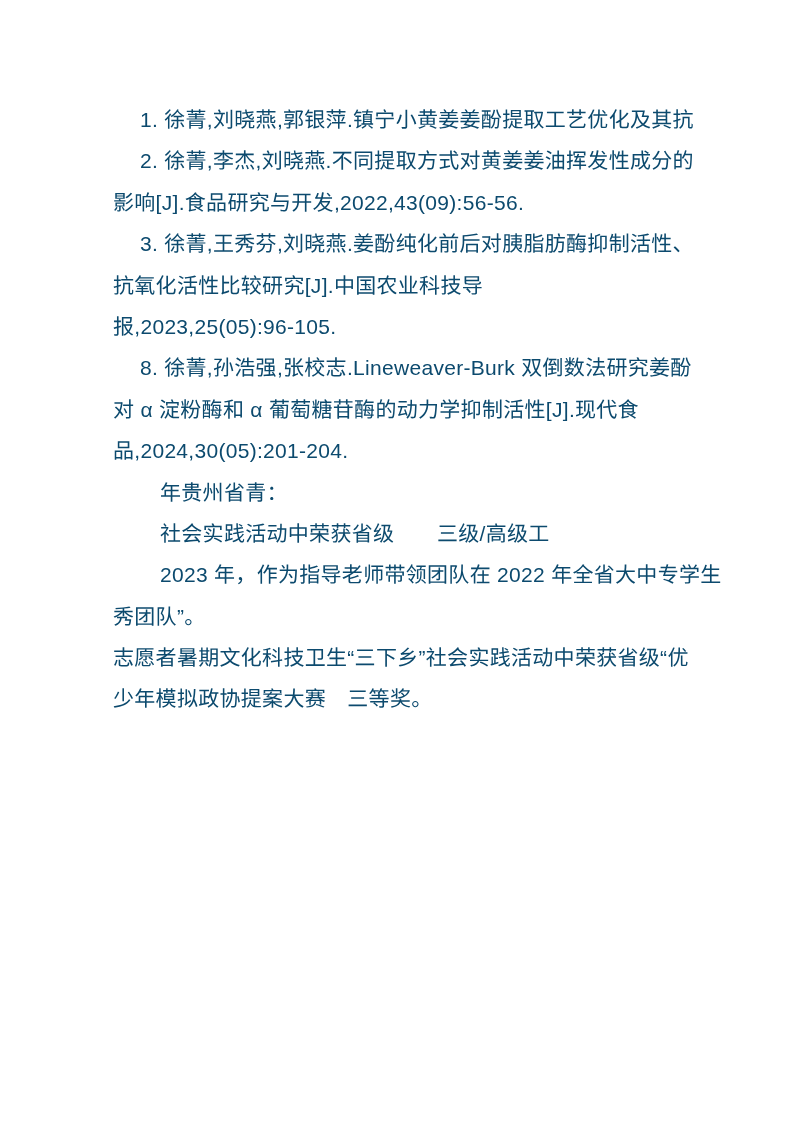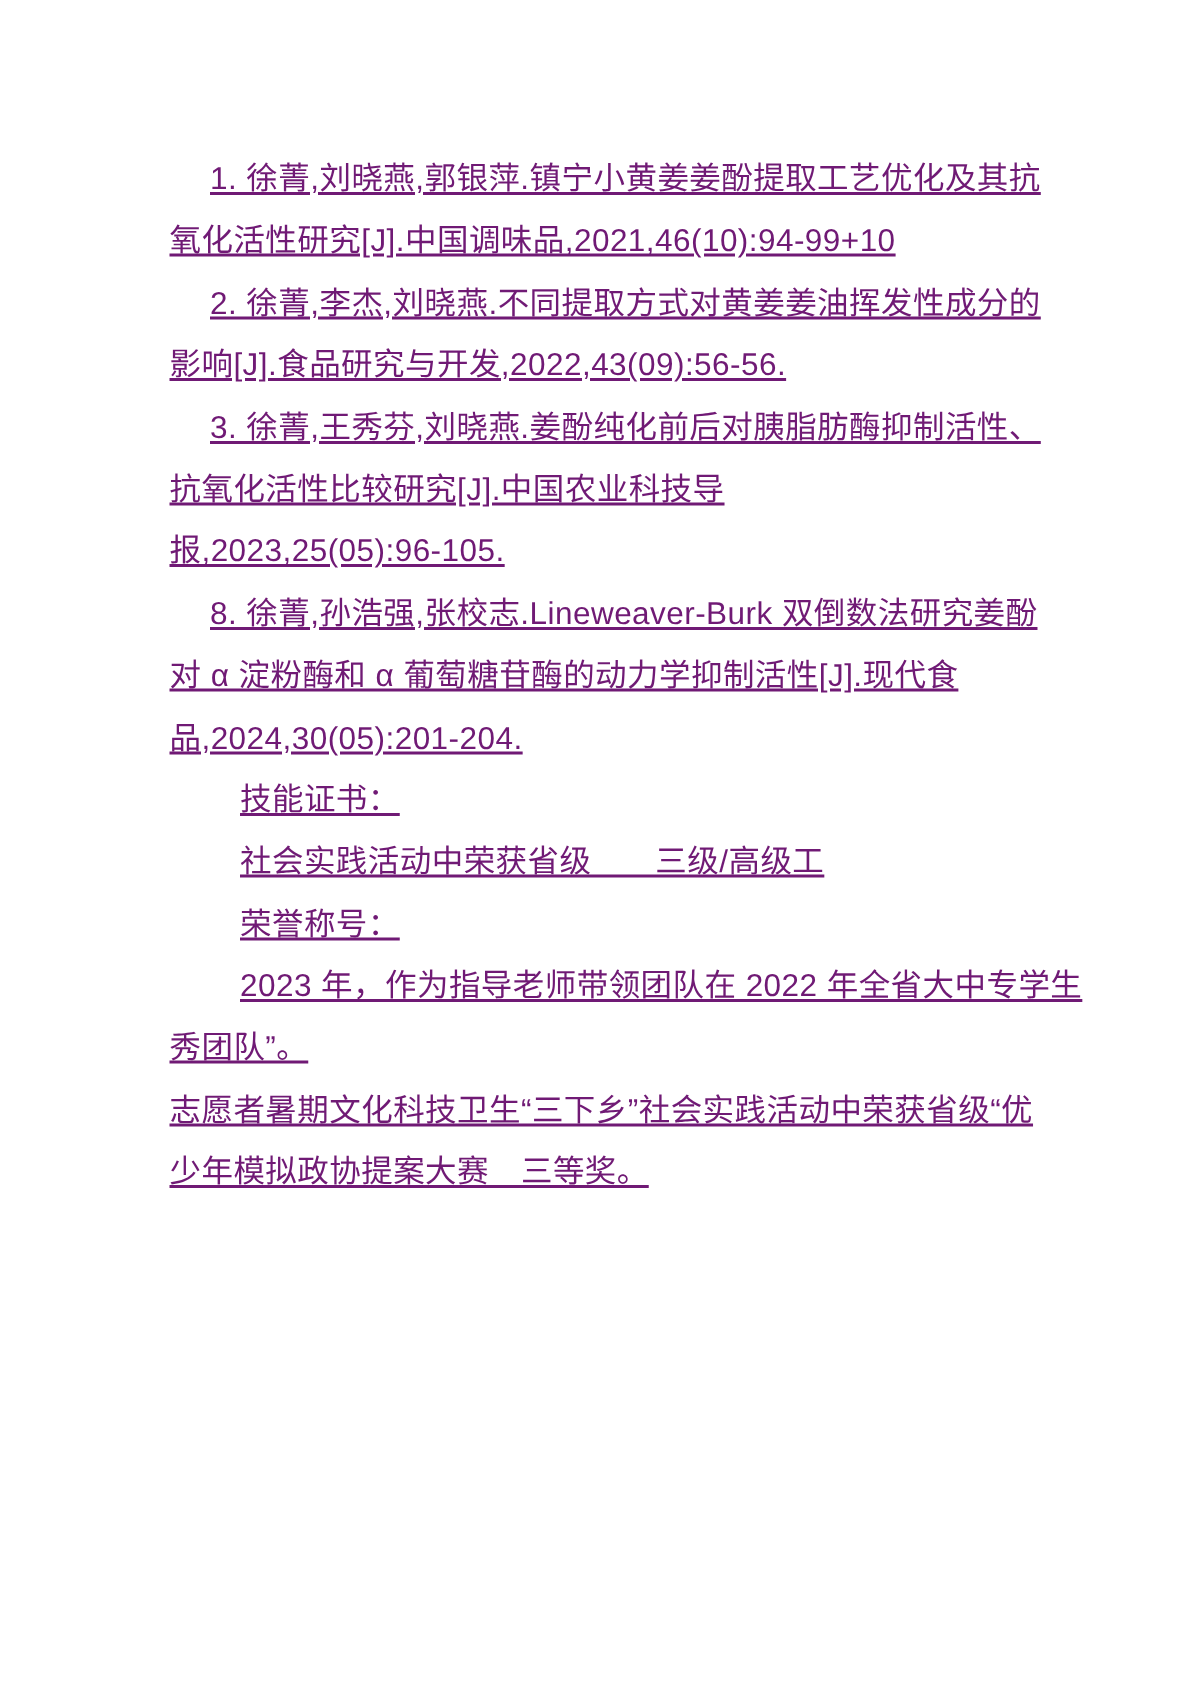--- a/index.html
+++ b/index.html
@@ -29,40 +29,38 @@
     line-height: 41.4px;
     white-space: pre;
     letter-spacing: 0.3px;
   }
   .ind-list { text-indent: 27px; }
   .ind-para { text-indent: 47px; }
 </style>
 </head>
 <body style="background: rgb(255, 255, 255);">
 
-<div class="content" style="color: #701a75; text-decoration: underline;">
+<div class="content" style="color: #0c4a6e;">
 
   <p class="ln ind-list">1. 徐菁,刘晓燕,郭银萍.镇宁小黄姜姜酚提取工艺优化及其抗</p>
-  <p class="ln">氧化活性研究[J].中国调味品,2021,46(10):94-99+10</p>
 
   <p class="ln ind-list">2. 徐菁,李杰,刘晓燕.不同提取方式对黄姜姜油挥发性成分的</p>
   <p class="ln">影响[J].食品研究与开发,2022,43(09):56-56.</p>
 
   <p class="ln ind-list">3. 徐菁,王秀芬,刘晓燕.姜酚纯化前后对胰脂肪酶抑制活性、</p>
   <p class="ln">抗氧化活性比较研究[J].中国农业科技导</p>
   <p class="ln">报,2023,25(05):96-105.</p>
 
   <p class="ln ind-list">8. 徐菁,孙浩强,张校志.Lineweaver-Burk 双倒数法研究姜酚</p>
   <p class="ln">对 α 淀粉酶和 α 葡萄糖苷酶的动力学抑制活性[J].现代食</p>
   <p class="ln">品,2024,30(05):201-204.</p>
 
-  <p class="ln ind-para">技能证书：</p>
+  <p class="ln ind-para">年贵州省青：</p>
   <p class="ln ind-para">社会实践活动中荣获省级　　三级/高级工</p>
 
-  <p class="ln ind-para">荣誉称号：</p>
 
   <p class="ln ind-para">2023 年，作为指导老师带领团队在 2022 年全省大中专学生</p>
   <p class="ln">秀团队”。</p>
   <p class="ln">志愿者暑期文化科技卫生“三下乡”社会实践活动中荣获省级“优</p>
 
   <p class="ln">少年模拟政协提案大赛　三等奖。</p>
 
 </div>
 
 </body></html>

